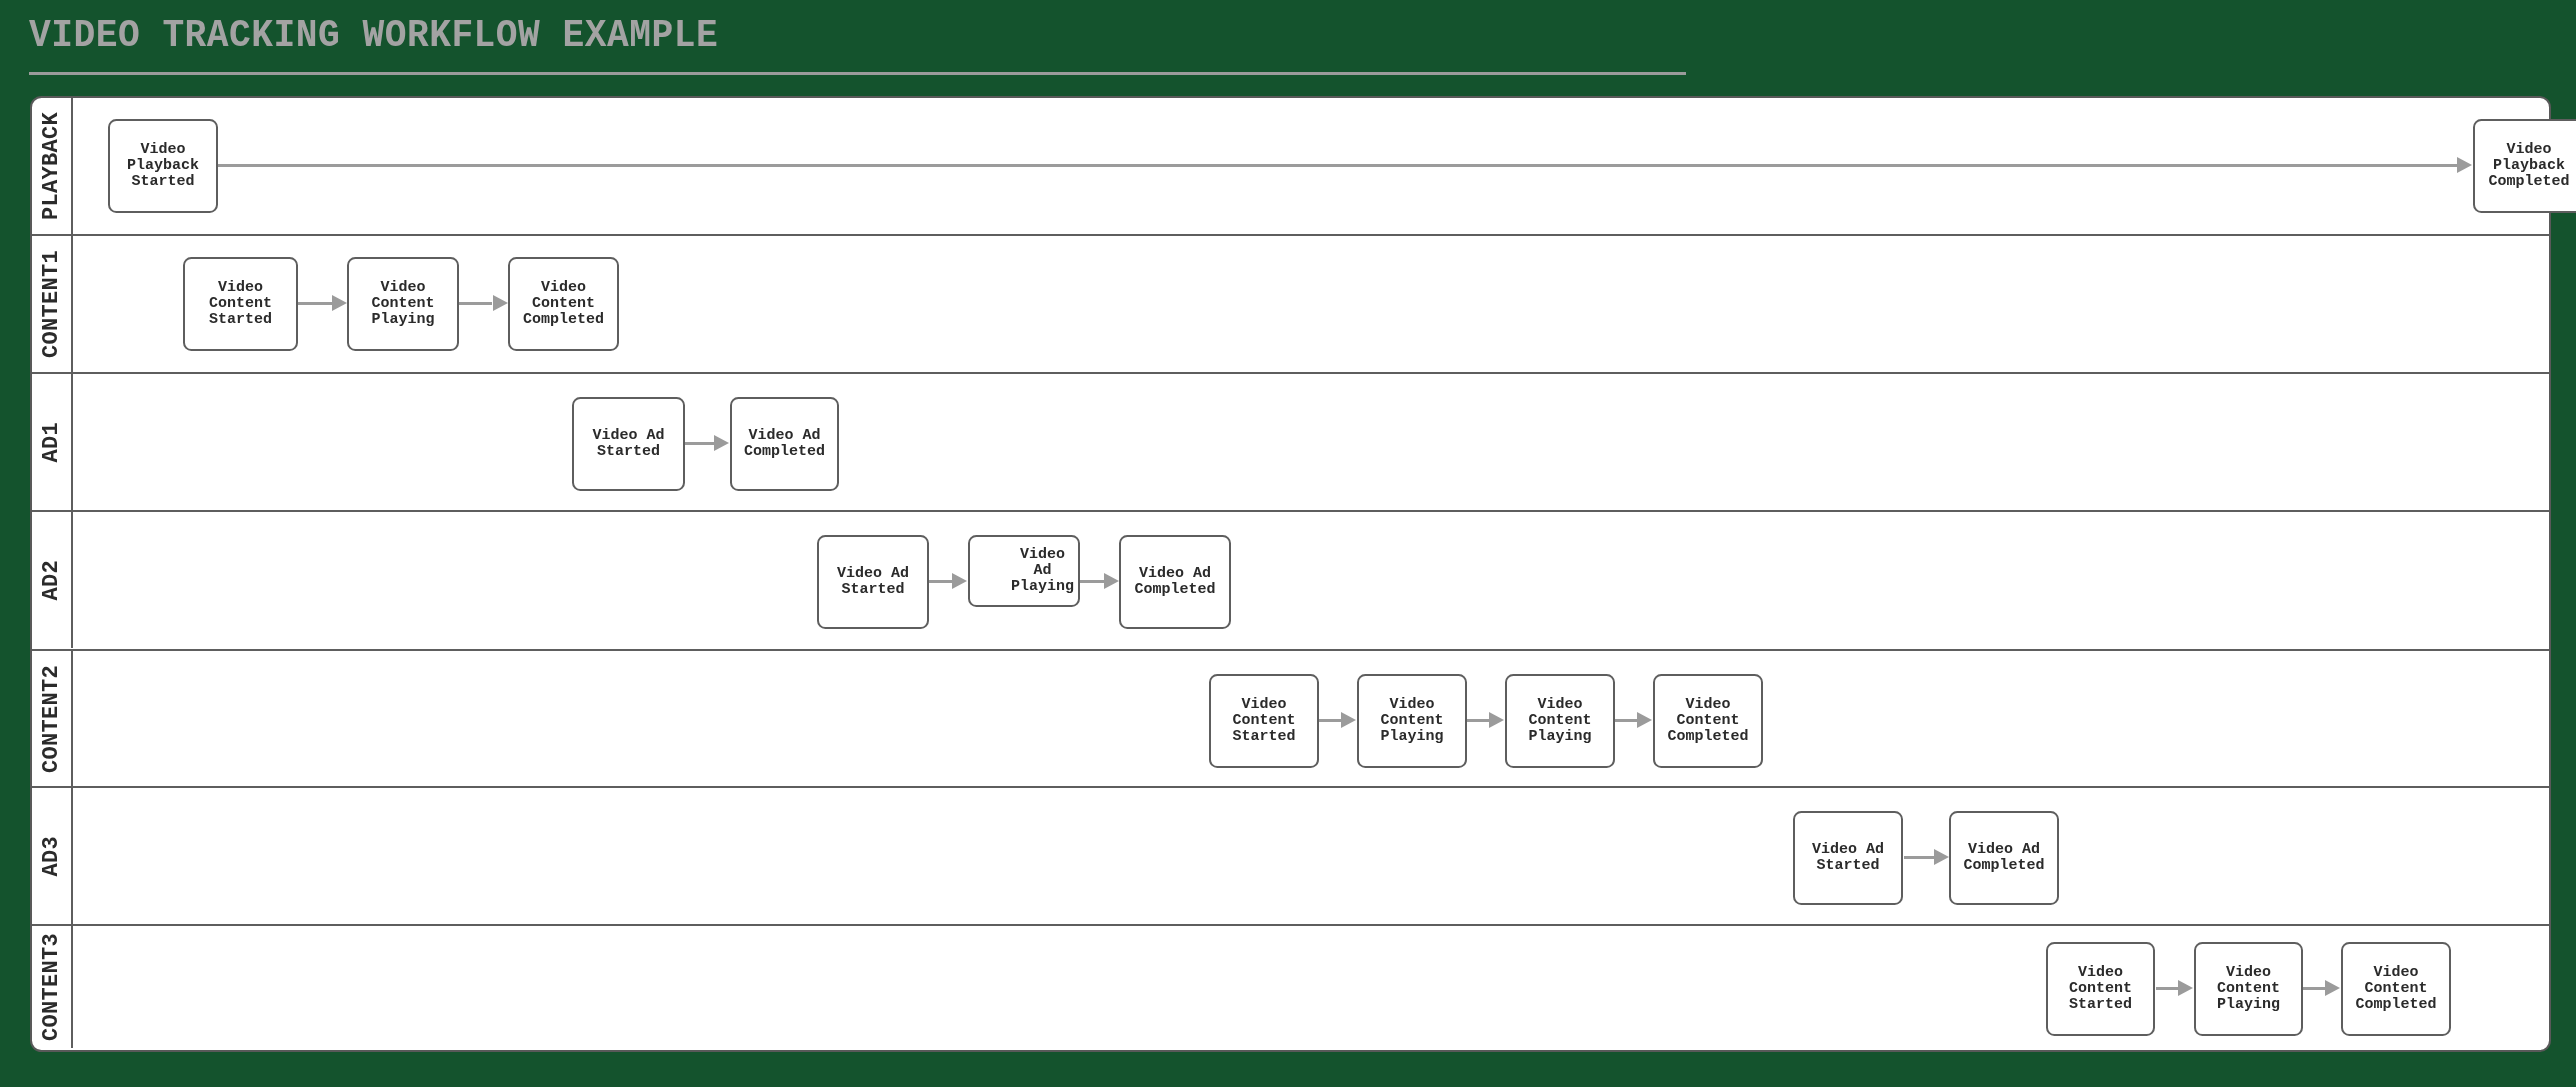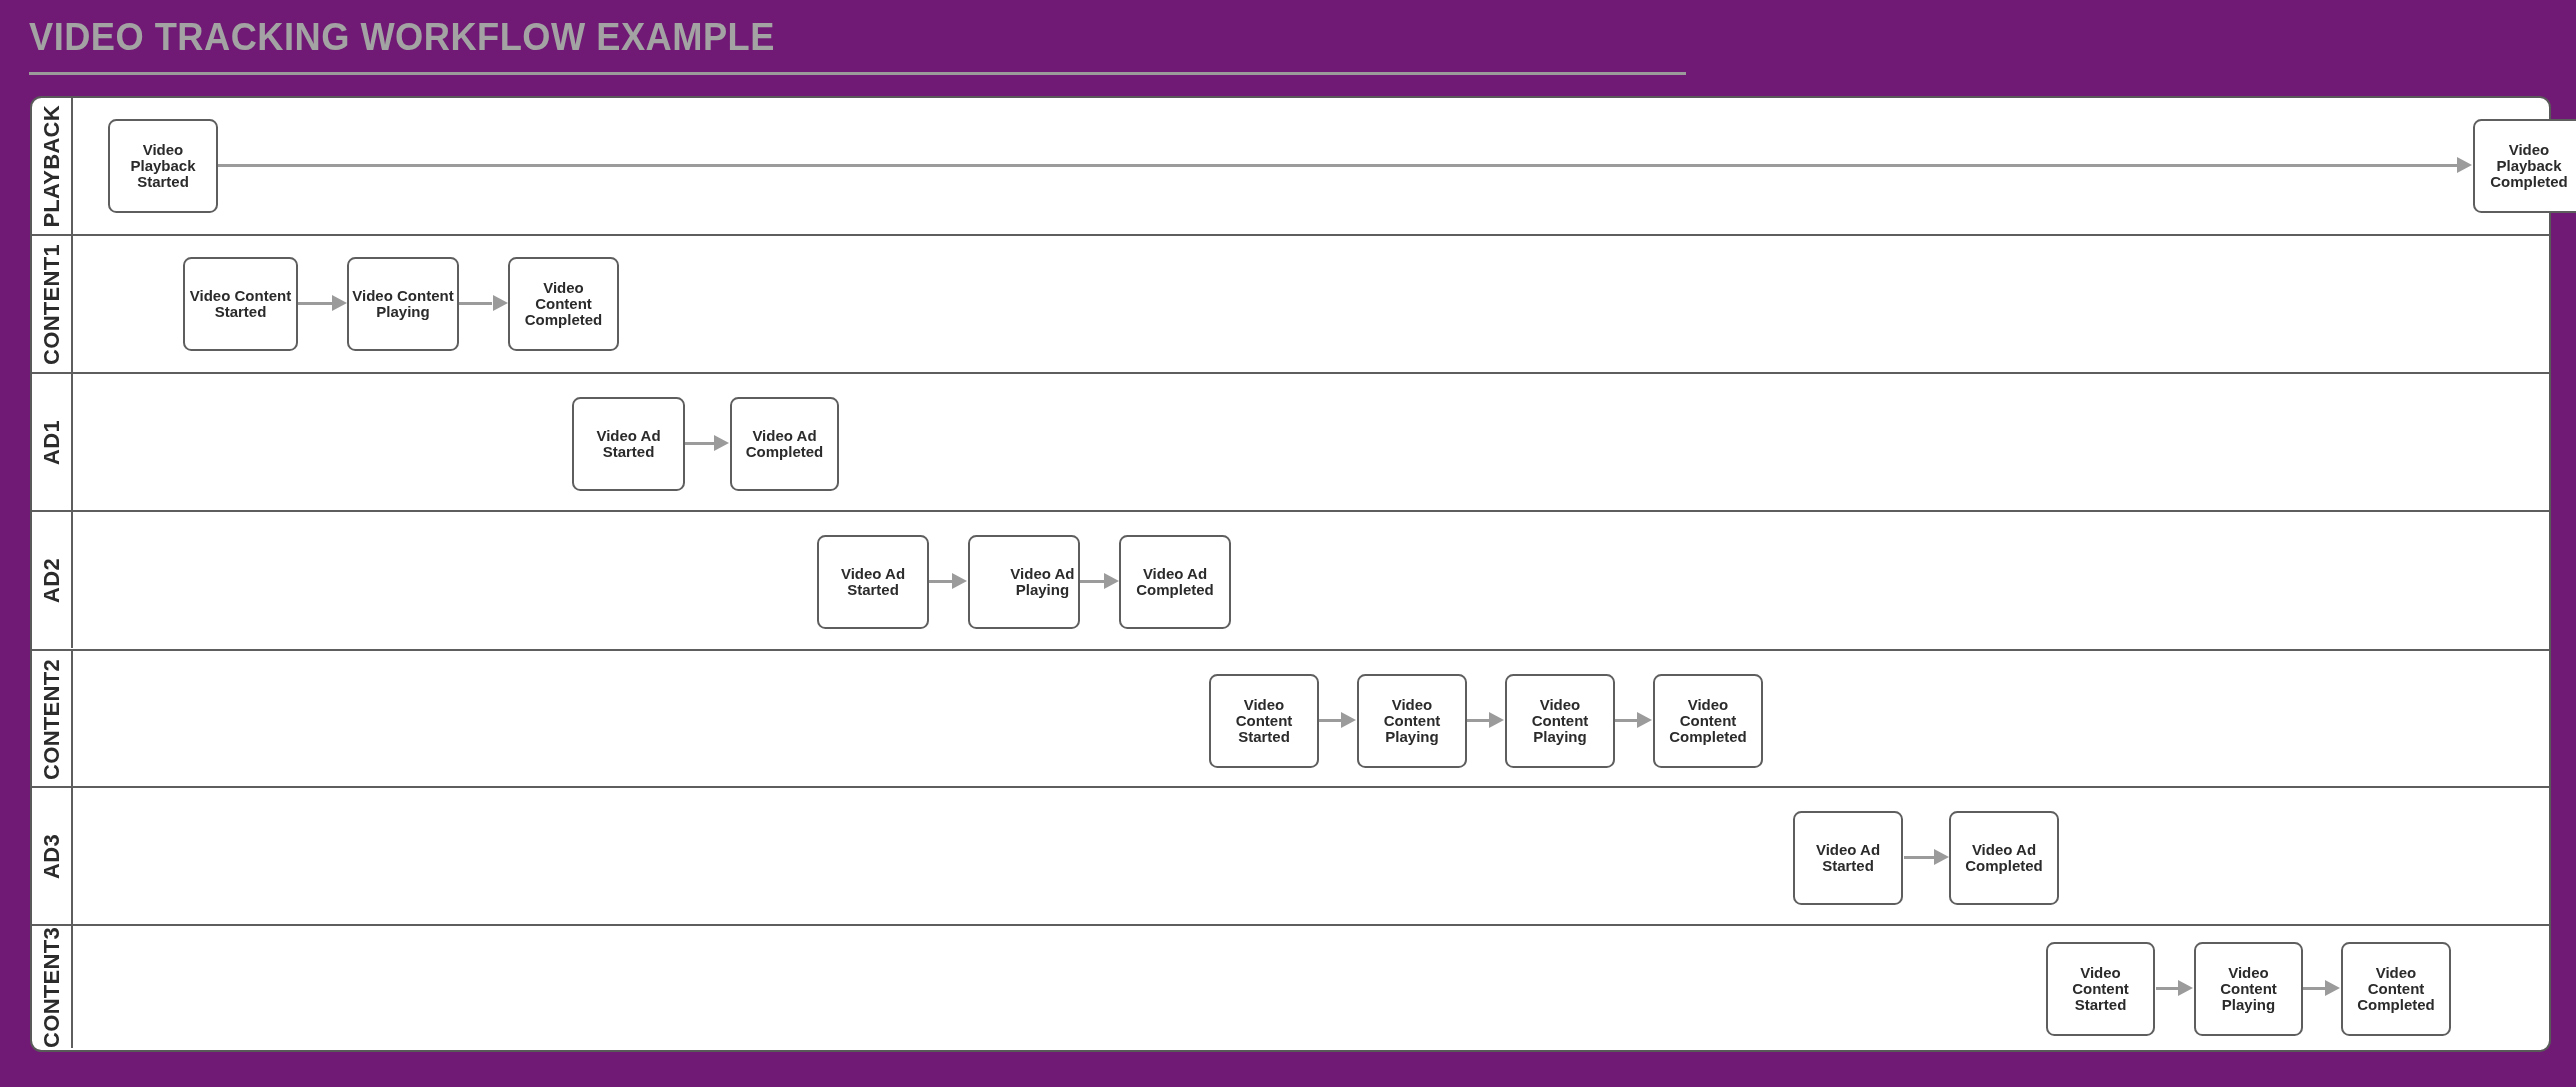--- a/index.html
+++ b/index.html
@@ -10,22 +10,23 @@
   }
   body {
     font-family: "Liberation Sans", sans-serif;
     -webkit-font-smoothing: antialiased;
   }
 
   #canvas {
     position: relative;
     width: 2576px;
     height: 1087px;
-    background: #701a75;
+    background: #14532d;
     overflow: hidden;
+    font-family: Liberation Mono, monospace;
   }
 
   
   #page-title {
     position: absolute;
     left: 28.6px;
     top: 13.5px;
     font-size: 39px;
     line-height: 45px;
     font-weight: bold;
@@ -207,21 +208,21 @@
     <div class="lane" style="top:412px; height:138px;">
       <div class="lane-label-cell">
         <span class="lane-label-text">AD2</span>
       </div>
       <div class="lane-body">
         <div class="node" style="left:744px; top:23px; width:112px; height:94px;">
           <span class="node-label">Video Ad Started</span>
         </div>
         <div class="conn" style="left:856px; top:68px; width:24px;"></div>
         <div class="arrowhead" style="left:879px; top:61px;"></div>
-        <div class="node" style="left:895px; top:23px; width:112px; height:94px;padding-left:40px;">
+        <div class="node" style="left:895px; top:23px; width:112px; height:72px;padding-left:40px;">
           <span class="node-label">Video Ad Playing</span>
         </div>
         <div class="conn" style="left:1007px; top:68px; width:24px;"></div>
         <div class="arrowhead" style="left:1031px; top:61px;"></div>
         <div class="node" style="left:1046px; top:23px; width:112px; height:94px;">
           <span class="node-label">Video Ad
 Completed</span>
         </div>
       </div>
     </div>

